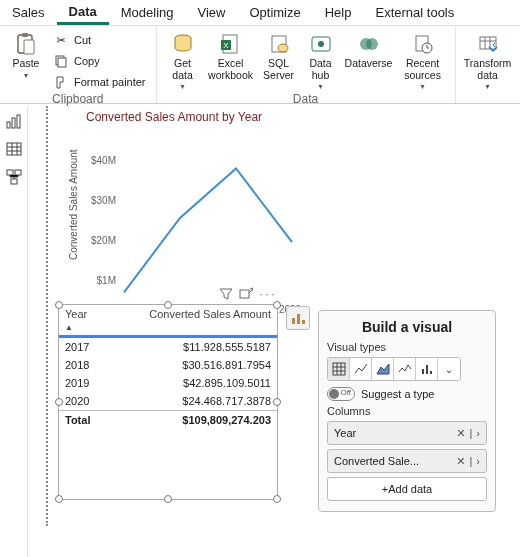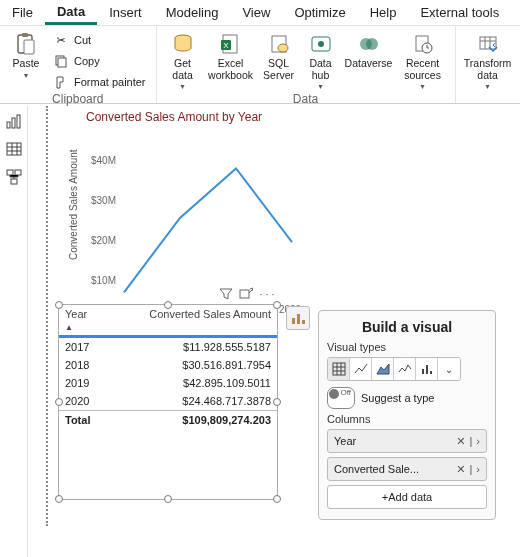--- a/index.html
+++ b/index.html
@@ -58,37 +58,36 @@
   .hexbtn { position:absolute; left:258px; top:200px; width:24px; height:24px; background:#f3f3f3; border:1px solid #bbb; border-radius:3px; display:flex; align-items:center; justify-content:center; cursor:pointer; }
   
   .pane { position:absolute; left:290px; top:204px; width:178px; border:1px solid #bbb; border-radius:4px; background:#fafafa; padding:8px 8px 10px 8px; }
   .pane h3 { margin:0 0 6px 0; font-size:14px; font-weight:600;text-align:center; }
   .pane .lbl { font-size:11px; color:#333; margin:4px 0 4px 0; }
   .vistypes { display:flex; border:1px solid #bbb; border-radius:3px; overflow:hidden; width:max-content; }
   .vistypes .vt { width:22px; height:22px; display:flex; align-items:center; justify-content:center; border-right:1px solid #ccc; background:#fff; cursor:pointer; }
   .vistypes .vt:last-child { border-right:none; }
   .vistypes .vt.sel { background:#e8e8e8; }
   .suggest { display:flex; align-items:center; gap:6px; margin-top:6px; font-size:11px; }
-  .toggle-pill { width:28px; height:22px; border:1px solid #888; border-radius:7px; position:relative; background:#fff;text-align:center; }
+  .toggle-pill { width:28px; height:14px; border:1px solid #888; border-radius:7px; position:relative; background:#fff;text-align:center; }
   .toggle-pill::before { content:""; position:absolute; left:1px; top:1px; width:10px; height:10px; border-radius:50%; background:#777; }
   .toggle-pill .off { position:absolute; right:3px; top:0; font-size:8px; color:#555;}
   .field-wells { margin-top:4px; display:flex; flex-direction:column; gap:4px; }
   .well { height:24px; border:1px solid #bbb; border-radius:3px; background:#eee; display:flex; align-items:center; padding:0 6px; font-size:11px; gap:4px; }
   .well .wname { flex:1; white-space:nowrap; overflow:hidden; text-overflow:ellipsis; }
   .well .wact { color:#555; cursor:pointer; }
   .addbtn { height:24px; border:1px solid #bbb; border-radius:3px; background:#fff; display:flex; align-items:center; justify-content:center; font-size:11px; cursor:pointer; }
   svg { display:block; }
 </style>
 </head>
 <body>
 
 <div class="menubar">
-  <div class="tab">File</div>
+  <div class="tab">Sales</div>
   <div class="tab active">Data</div>
-  <div class="tab">Insert</div>
   <div class="tab">Modeling</div>
   <div class="tab">View</div>
   <div class="tab">Optimize</div>
   <div class="tab">Help</div>
   <div class="tab">External tools</div>
 </div>
 
 <div class="ribbon">
 
   <div class="group">
@@ -238,21 +237,21 @@
 <div class="canvas">
   <div class="dotted-edge"></div>
 
   <div class="chart">
     <div class="chart-title">Converted Sales Amount by Year</div>
     <div class="y-label2">Converted Sales Amount</div>
     <div class="plot">
       <div class="ytick" style="top:-5px">$40M</div>
       <div class="ytick" style="top:35px">$30M</div>
       <div class="ytick" style="top:75px">$20M</div>
-      <div class="ytick" style="top:115px">$10M</div>
+      <div class="ytick" style="top:115px">$1M</div>
       <svg width="176" height="140" viewBox="0 0 176 140">
         <path id="chartline" fill="none" stroke="#3b8fd4" stroke-width="2" d="M4.0 132.3 L 60.0 57.9 L 116.0 8.4 L 172.0 82.1"></path>
       </svg>
       <div class="xtick" style="left:58px">2018</div>
       <div class="xtick" style="left:170px">2020</div>
       <div class="x-label">Year</div>
     </div>
   </div>
 
   <div class="tbl-visual">

